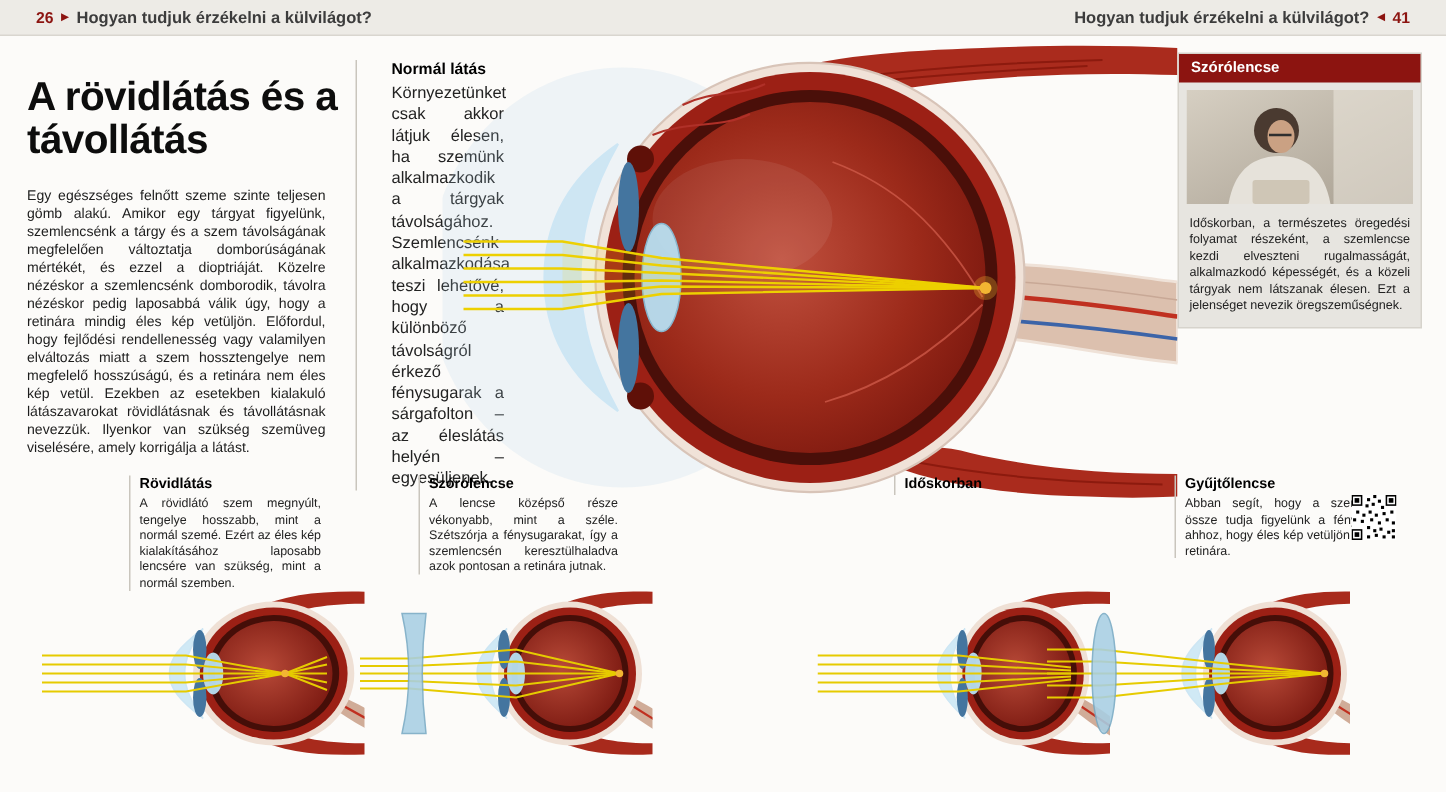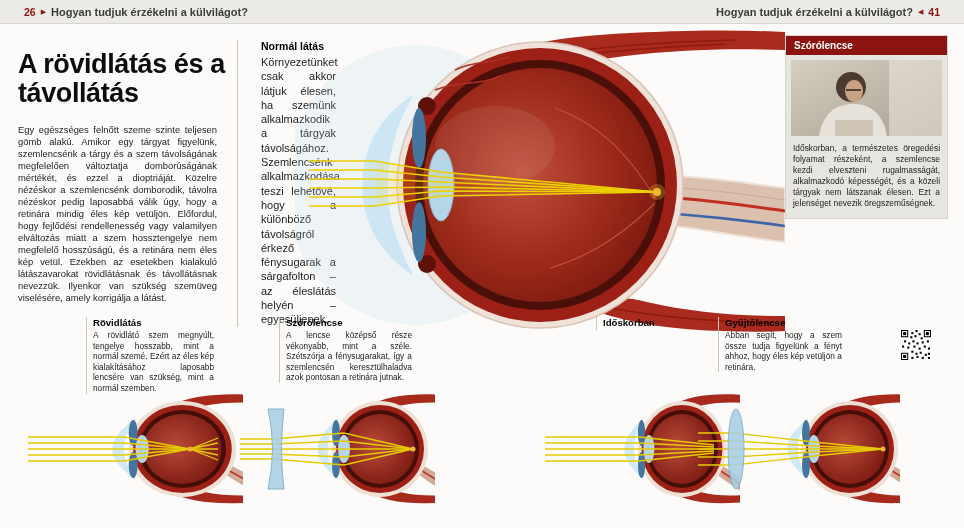--- a/index.html
+++ b/index.html
@@ -49,21 +49,21 @@
   
   .mini-block{
     position:absolute;top:317px;border-left:1px solid #c9c5bd;
     padding-left:6px;box-sizing:border-box;
   }
   .mini-block h4{margin:0 0 2px 0;font-size:9.6px;font-weight:bold;color:#000;}
   .mini-block p{margin:0;font-size:8.3px;line-height:1.28;text-align:justify;color:#222;}
   .b1{left:86px;width:128px;}
   .b2{left:279px;width:133px;}
   .b3{left:596px;width:133px;}
-  .b4{left:718px;width:124px;}
+  .b4{left:783px;width:124px;}
   .mini-eye-svg{position:absolute;top:384px;height:130px;}
   .d1{left:28px;width:215px;}
   .d2{left:240px;width:195px;}
   .d3{left:545px;width:195px;}
   .d4{left:698px;width:202px;}
   .qr{position:absolute;left:901px;top:330px;width:30px;height:30px;}
 </style>
 </head>
 <body>
 

